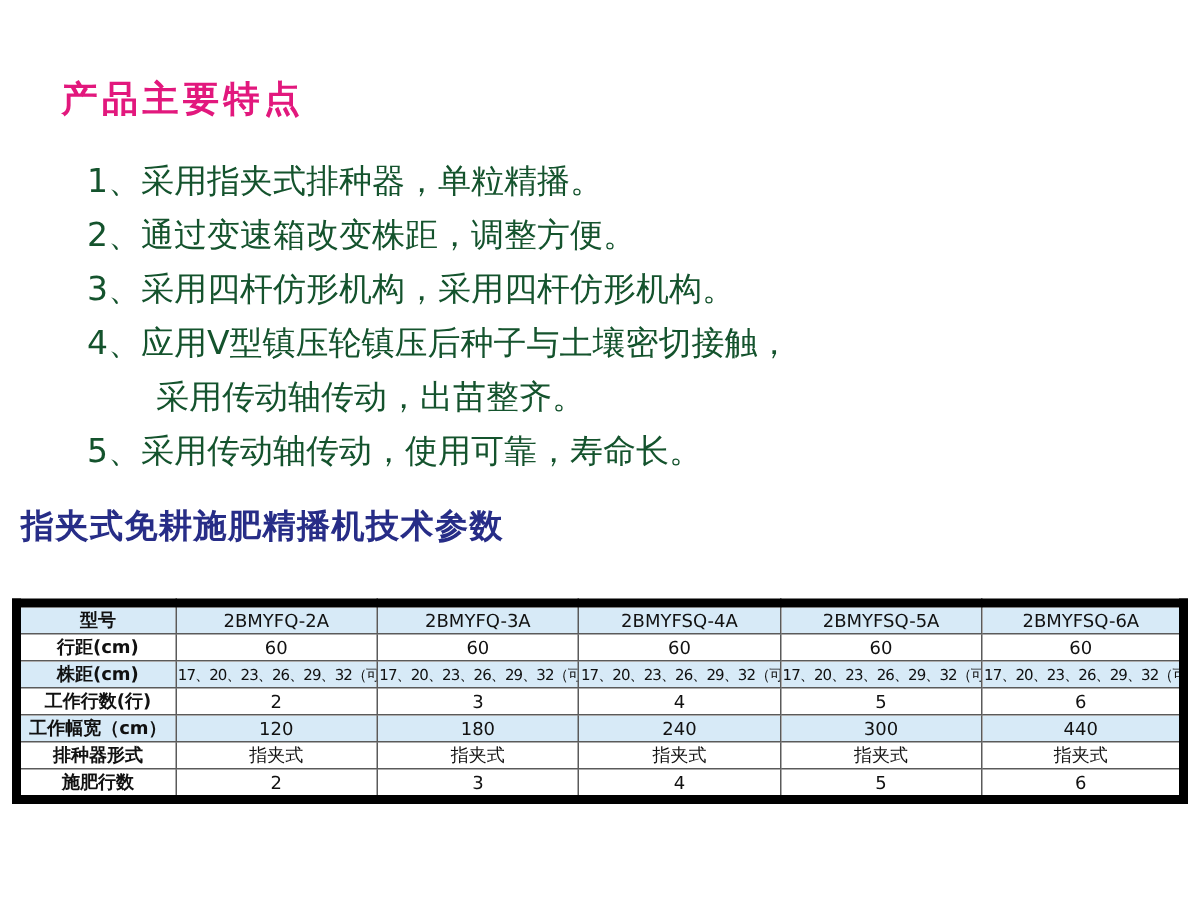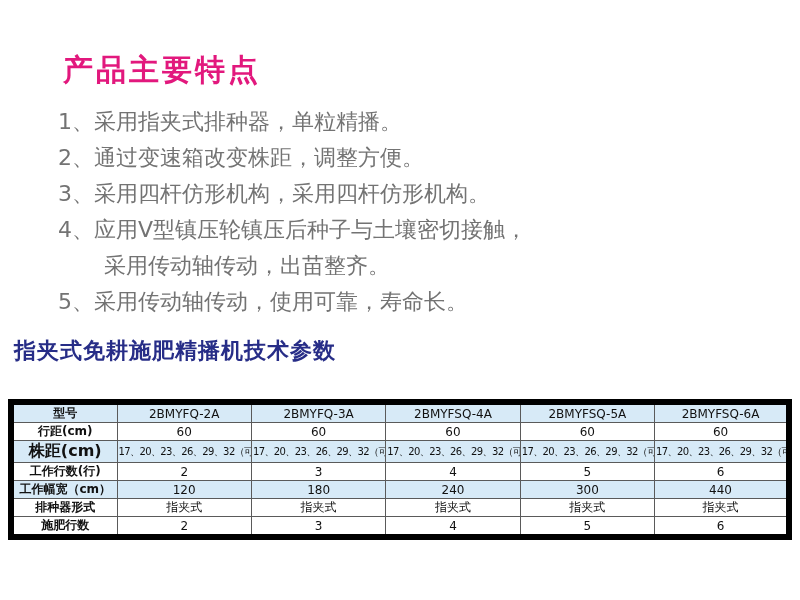--- a/index.html
+++ b/index.html
@@ -2,27 +2,27 @@
 <html><head>
 <meta charset="utf-8">
 <style>
   html,body { margin:0; padding:0; }
   body {
     width:800px; height:600px; position:relative; overflow:hidden;
     background:#ffffff;
     font-family:"DejaVu Sans","Liberation Sans",sans-serif;
   }
   .features-title {
-    position:absolute; left:63px; top:50px;
+    position:absolute; left:41px; top:50px;
     font-family:"DejaVu Serif","Liberation Serif",serif;
-    font-size:30px; font-weight:bold; color:#e2187d; letter-spacing:3px;
+    font-size:24px; font-weight:bold; color:#e2187d; letter-spacing:3px;
   }
   .features-list {
     position:absolute; left:58px; top:104px; width:490px;
-    font-size:22px; line-height:36px; color:#737373;
+    font-size:22px; line-height:36px; color:#14532d;
   }
   .feat { padding-left:46px; text-indent:-46px; }
   .feat .cont { display:block; text-indent:0; }
   .specs-title {
     position:absolute; left:14px; top:336px;
     font-size:22px; font-weight:bold; color:#272d87; letter-spacing:1px;
   }
   table.spec-table {
     position:absolute; left:8px; top:399px; width:784px;
     border-collapse:collapse; table-layout:fixed;
@@ -31,21 +31,21 @@
   }
   .spec-table td {
     border:1px solid #5a5a5a;
     text-align:center; vertical-align:middle;
     height:16.6px; padding:0 1px; overflow:hidden; white-space:nowrap;
   }
   .spec-table col.c0 { width:106px; }
   .spec-table .row-label { font-weight:bold; }
   .spec-table tr.blue td { background:#d7eaf7; }
   .spec-table tr.dense td { font-size:10px; letter-spacing:-0.6px; }
-  .spec-table tr.dense td.row-label { font-size:16px; letter-spacing:0; }
+  .spec-table tr.dense td.row-label { font-size:12px; letter-spacing:0; }
 </style>
 </head>
 <body>
 
 <div class="features-title">产品主要特点</div>
 
 <div class="features-list">
   <div class="feat"><span>1、</span><span>采用指夹式排种器，单粒精播。</span></div>
   <div class="feat"><span>2、</span><span>通过变速箱改变株距，调整方便。</span></div>
   <div class="feat"><span>3、</span><span>采用四杆仿形机构，采用四杆仿形机构。</span></div>

